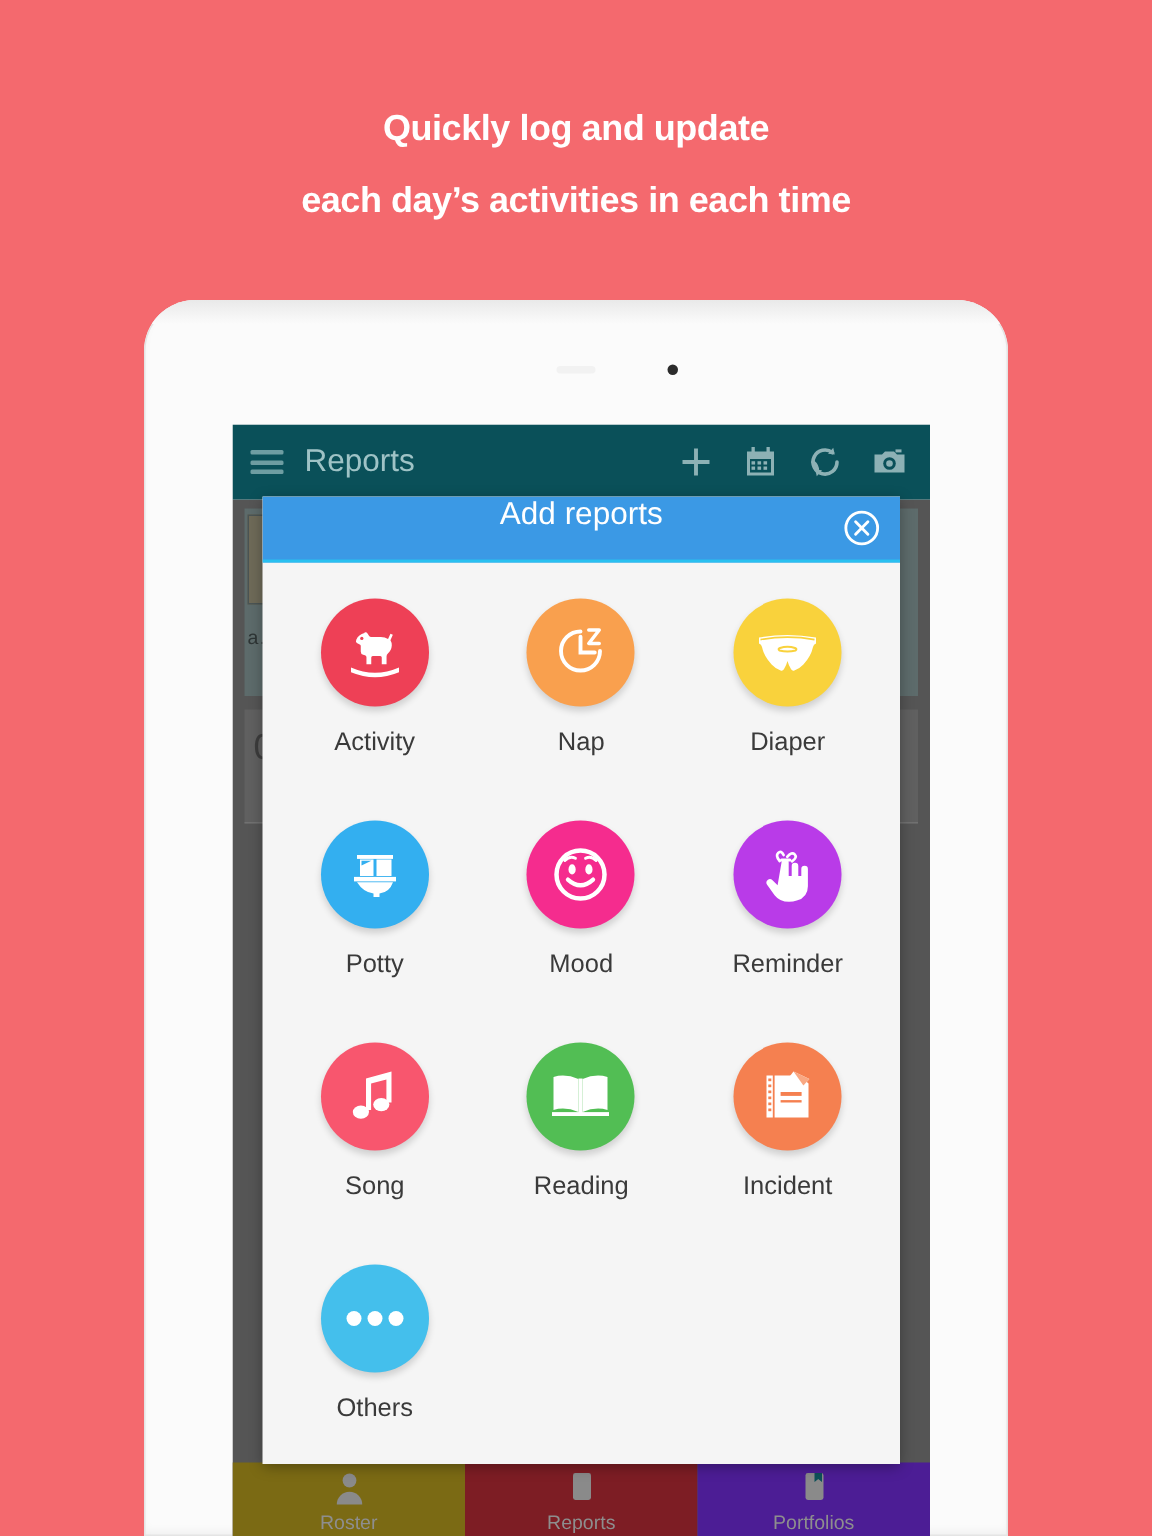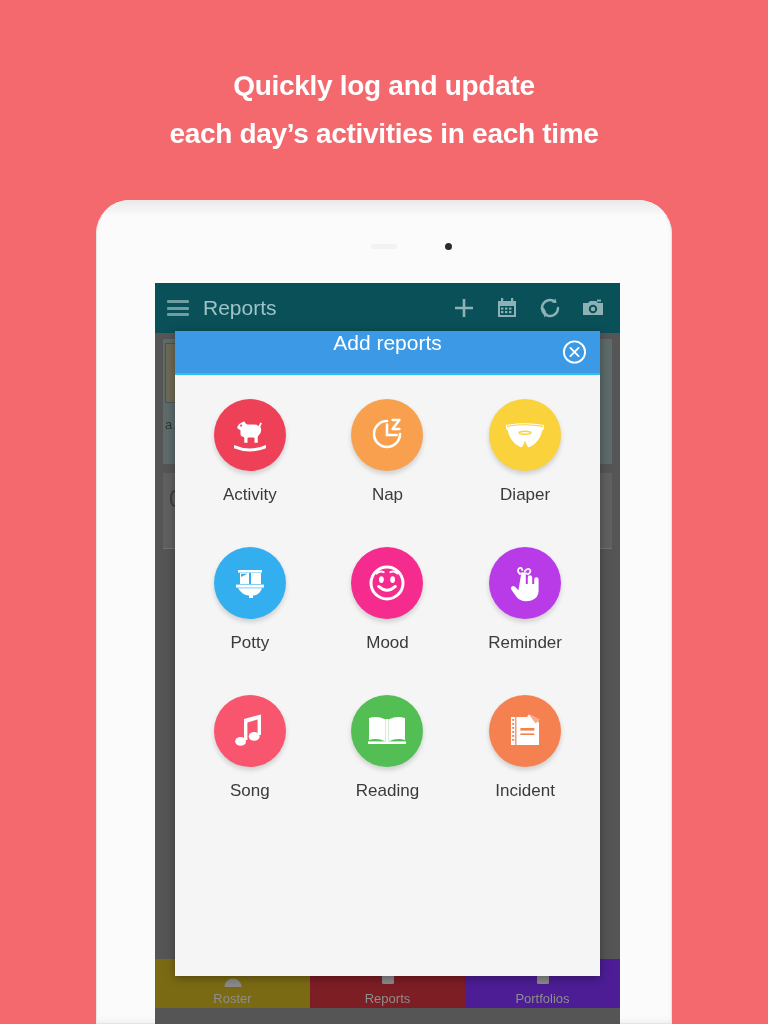--- a/index.html
+++ b/index.html
@@ -17,21 +17,21 @@
 
   
   .headline {
     position: absolute;
     top: 62px;
     left: 0;
     width: 768px;
     text-align: center;
     color: #FFFFFF;
     font-weight: bold;
-    font-size: 28px;
+    font-size: 24px;
     line-height: 48px;
     letter-spacing: -0.3px;
   }
   .headline .l1, .headline .l2 { display: block; white-space: nowrap; }
 
   
   .tablet {
     position: absolute;
     left: 96px;
     top: 200px;
@@ -165,21 +165,21 @@
     position: absolute;
     right: 22px; top: 148px;
     width: 40px; height: 40px;
     border-radius: 50%;
     background: #5B5B5B;
   }
 
   
   .bottomnav {
     position: absolute;
-    left: 0; bottom: 16px;
+    left: 0; bottom: 0;
     width: 465px;
     height: 49px;
     display: flex;
   }
   .navitem {
     flex: 1;
     display: flex;
     flex-direction: column;
     align-items: center;
     justify-content: flex-start;
@@ -481,20 +481,30 @@
             <path d="M11.4 7 L28 7 L34 12.4 L34 35 L11.4 35 z" fill="#FFFFFF"></path>
             <path d="M24 4.4 L34.6 9.4 L30.6 13.6 L20.6 8.6 z" fill="#FFFFFF"></path>
             <path d="M24 4.4 L34.6 9.4 L30.6 13.6 z" fill="#F9A883"></path>
             <rect x="15.4" y="18" width="14" height="2.6" fill="#F58050"></rect>
             <rect x="15.4" y="23.4" width="14" height="1.6" fill="#F58050"></rect>
           </svg>
         </div>
         <div class="cell-label">Incident</div>
       </div>
 
+      <div class="cell">
+        <div class="circle" style="background:#44BFEC">
+          <svg width="42" height="14" viewBox="0 0 42 14">
+            <circle cx="7" cy="7" r="5" fill="#FFFFFF"></circle>
+            <circle cx="21" cy="7" r="5" fill="#FFFFFF"></circle>
+            <circle cx="35" cy="7" r="5" fill="#FFFFFF"></circle>
+          </svg>
+        </div>
+        <div class="cell-label">Others</div>
+      </div>
 
       <div class="cell empty">
         
       </div>
 
     </div>
   </div>
 </div>
 
 </body></html>

